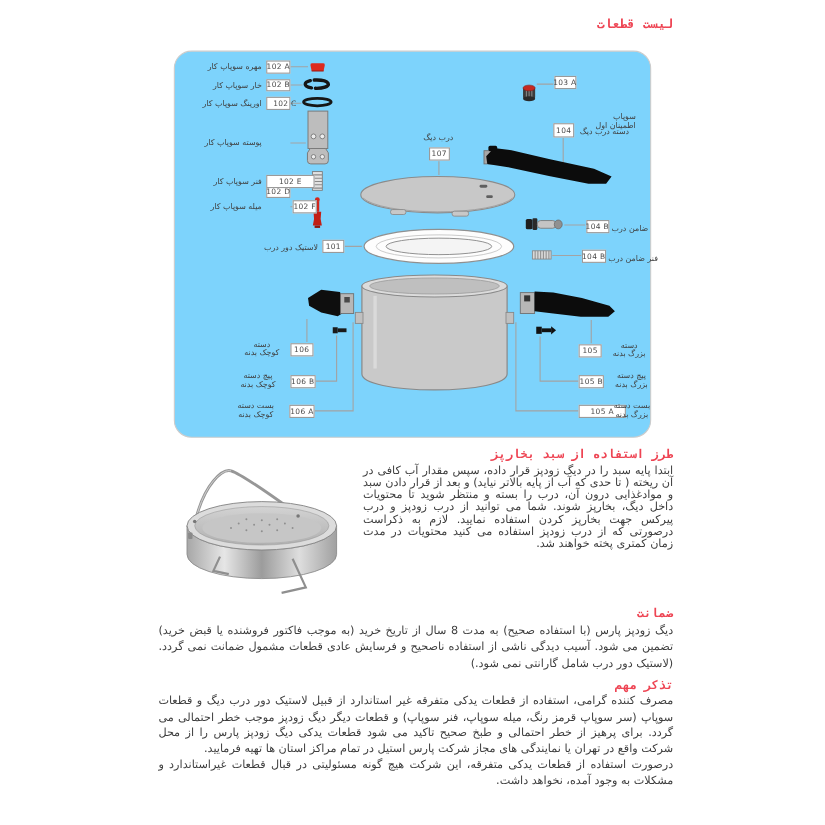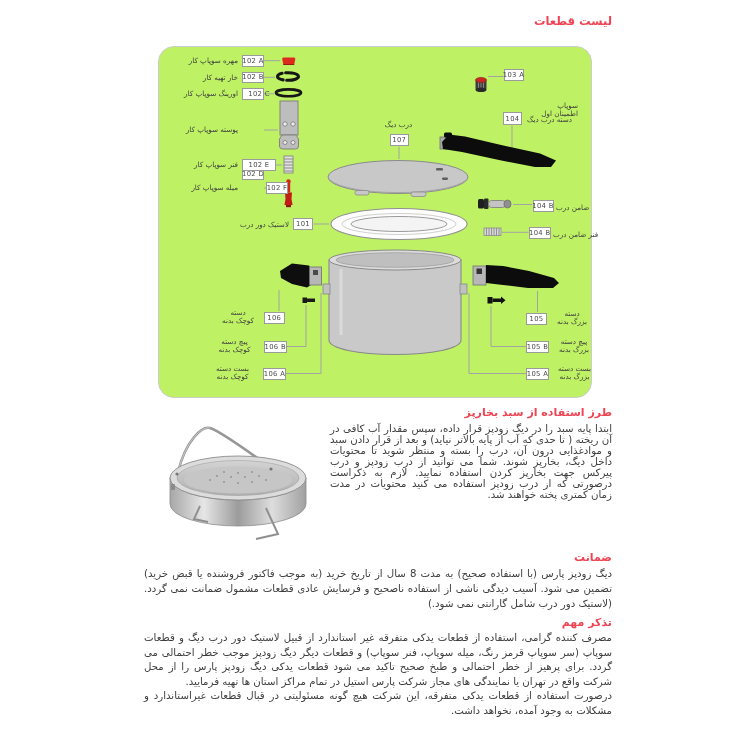--- a/index.html
+++ b/index.html
@@ -4,32 +4,32 @@
 <style>
   html,body{margin:0;padding:0;}
   body{
     width:750px;height:750px;position:relative;background:#ffffff;
     font-family:"DejaVu Sans",sans-serif;direction:rtl;overflow:hidden;
   }
   .abs{position:absolute;}
   
   .red-heading{
     position:absolute;color:#ee4453;font-size:11px;font-weight:bold;
-    white-space:nowrap;direction:rtl;
+    white-space:nowrap;direction:rtl;font-family:Liberation Mono, monospace;
   }
   
   .body-text{
     position:absolute;color:#3d3d3d;font-size:10.2px;line-height:11px;
     text-align:justify;direction:rtl;
   }
   .body-text p{margin:0;}
   
   .diagram{
     position:absolute;left:158px;top:46px;width:434px;height:352px;
-    border:1px solid #cccccc;border-radius:16px;background:#bef264;box-sizing:border-box;
+    border:1px solid #cccccc;border-radius:16px;background:#7dd3fc;box-sizing:border-box;
   }
   .diagram svg.art{position:absolute;left:0;top:0;}
   .ptext{
     position:absolute;font-size:7.2px;color:#3f3f3f;white-space:nowrap;direction:rtl;
   }
   .ptext2{
     position:absolute;font-size:7.2px;line-height:8.8px;color:#3f3f3f;
     text-align:center;direction:rtl;
   }
   .pbox{
@@ -183,28 +183,28 @@
 
     <g>
       <rect x="328.5" y="250" width="5" height="6.5" fill="#111111"></rect>
       <rect x="333.5" y="251.5" width="8.5" height="3.5" fill="#111111"></rect>
       <polygon points="342,249.5 346.5,253.2 342,257" fill="#111111"></polygon>
     </g>
   </svg>
 
   <span class="ptext" style="right:353px;top:9px;">مهره سوپاپ کار</span>
   <span class="pbox" style="left:83px;top:8px;width:22px;height:11.5px;">102 A</span>
-  <span class="ptext" style="right:353px;top:25.5px;">خار تهیه کار</span>
+  <span class="ptext" style="right:353px;top:25.5px;">خار سوپاپ کار</span>
   <span class="pbox" style="left:83px;top:24.5px;width:22px;height:11.5px;">102 B</span>
   <span class="ptext" style="right:353px;top:42px;">اورینگ سوپاپ کار</span>
   <span class="pbox" style="left:83px;top:41px;width:22px;height:11.5px;padding-left:12px;">102 C</span>
   <span class="ptext" style="right:353px;top:78px;">پوسته سوپاپ کار</span>
   <span class="pbox" style="left:83px;top:77px;width:22px;height:11.5px;margin-top:44px;">102 D</span>
   <span class="ptext" style="right:353px;top:113px;">فنر سوپاپ کار</span>
-  <span class="pbox" style="left:83px;top:112px;width:34px;height:11.5px;">102 E</span>
+  <span class="pbox" style="left:83px;top:112px;width:44px;height:11.5px;">102 E</span>
   <span class="ptext" style="right:353px;top:136px;">میله سوپاپ کار</span>
   <span class="pbox" style="left:83px;top:135px;width:22px;height:11.5px;margin-left:24px;">102 F</span>
 
   <span class="ptext" style="right:302px;top:172.5px;">لاستیک دور درب</span>
   <span class="pbox" style="left:134px;top:171px;width:20px;height:11.5px;">101</span>
 
   <span class="pbox" style="left:344.5px;top:22px;width:20px;height:11.5px;">103 A</span>
   <span class="ptext2" style="left:367px;top:16.5px;width:52px;text-align:right;margin-top:38px;"><span>سوپاپ</span><br><span>اطمینان اول</span></span>
 
   <span class="pbox" style="left:344px;top:65px;width:19px;height:13px;">104</span>
@@ -222,21 +222,21 @@
   <span class="pbox" style="left:105px;top:264.5px;width:20.5px;height:12px;">106</span>
   <span class="ptext2" style="left:48px;top:290.5px;width:55px;"><span>پیچ دسته</span><br><span>کوچک بدنه</span></span>
   <span class="pbox" style="left:105px;top:293.5px;width:22.5px;height:12px;">106 B</span>
   <span class="ptext2" style="left:45px;top:317.5px;width:57px;"><span>بست دسته</span><br><span>کوچک بدنه</span></span>
   <span class="pbox" style="left:104px;top:320.5px;width:23px;height:12px;">106 A</span>
 
   <span class="pbox" style="left:367px;top:265.5px;width:21px;height:12px;">105</span>
   <span class="ptext2" style="left:390px;top:262.5px;width:46px;"><span>دسته</span><br><span>بزرگ بدنه</span></span>
   <span class="pbox" style="left:367px;top:293.5px;width:23px;height:12px;">105 B</span>
   <span class="ptext2" style="left:392px;top:290.5px;width:46px;"><span>پیچ دسته</span><br><span>بزرگ بدنه</span></span>
-  <span class="pbox" style="left:367px;top:320.5px;width:23px;height:12px;">105 A</span>
+  <span class="pbox" style="left:367px;top:320.5px;width:43px;height:12px;">105 A</span>
   <span class="ptext2" style="left:392px;top:317.5px;width:47px;"><span>بست دسته</span><br><span>بزرگ بدنه</span></span>
 </div>
 
 <div class="red-heading" style="top:406px;right:138px;">طرز استفاده از سبد بخارپز</div>
 
 <svg class="abs" style="left:150px;top:422px;" width="185" height="140" viewBox="0 0 185 140">
   <defs>
     <linearGradient id="steelWall" x1="0" y1="0" x2="1" y2="0">
       <stop offset="0" stop-color="#a7a7a7"></stop>
       <stop offset="0.25" stop-color="#e6e6e6"></stop>

